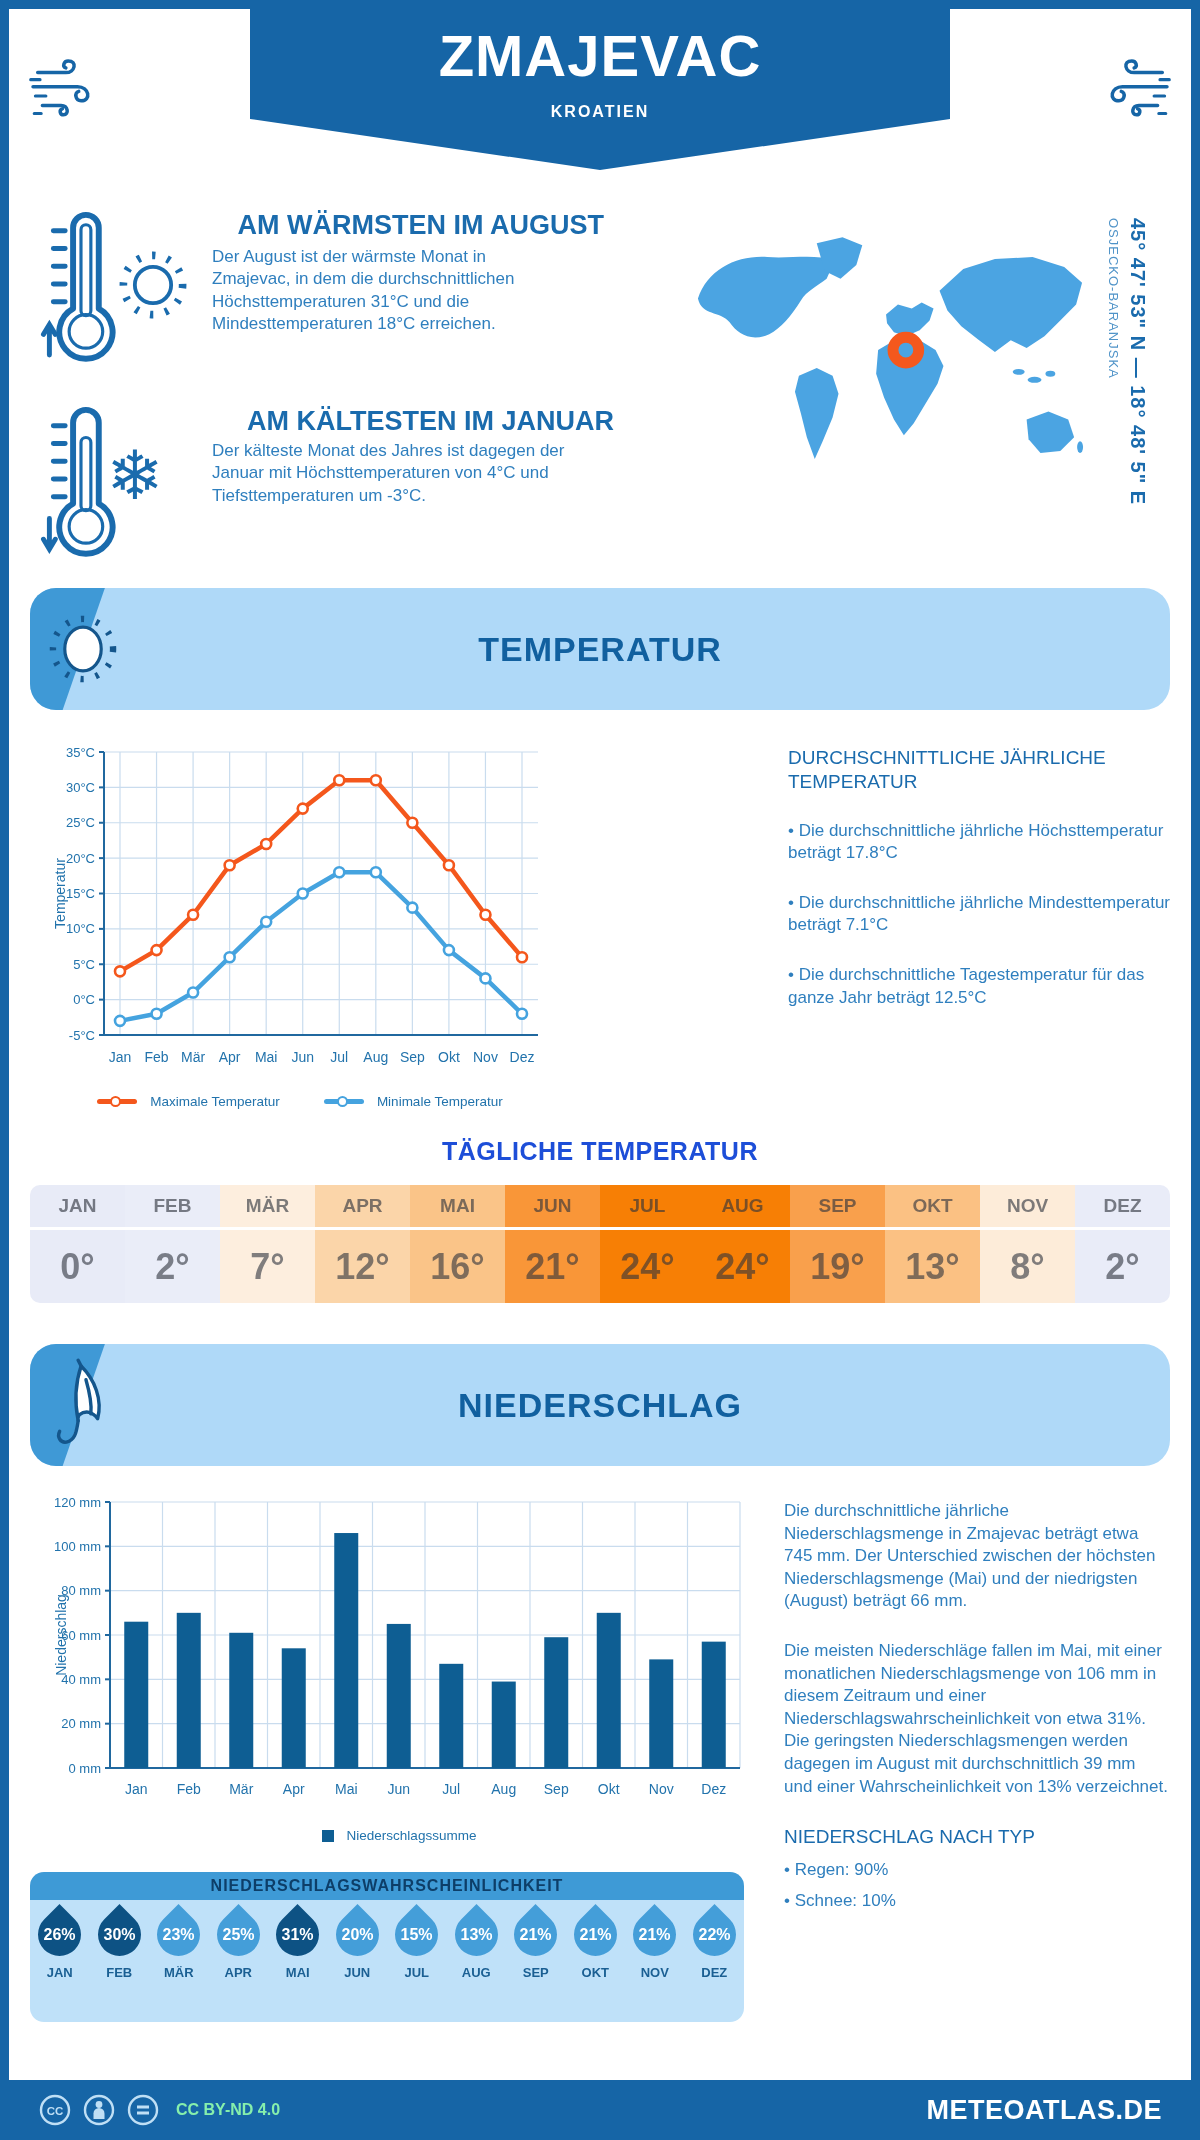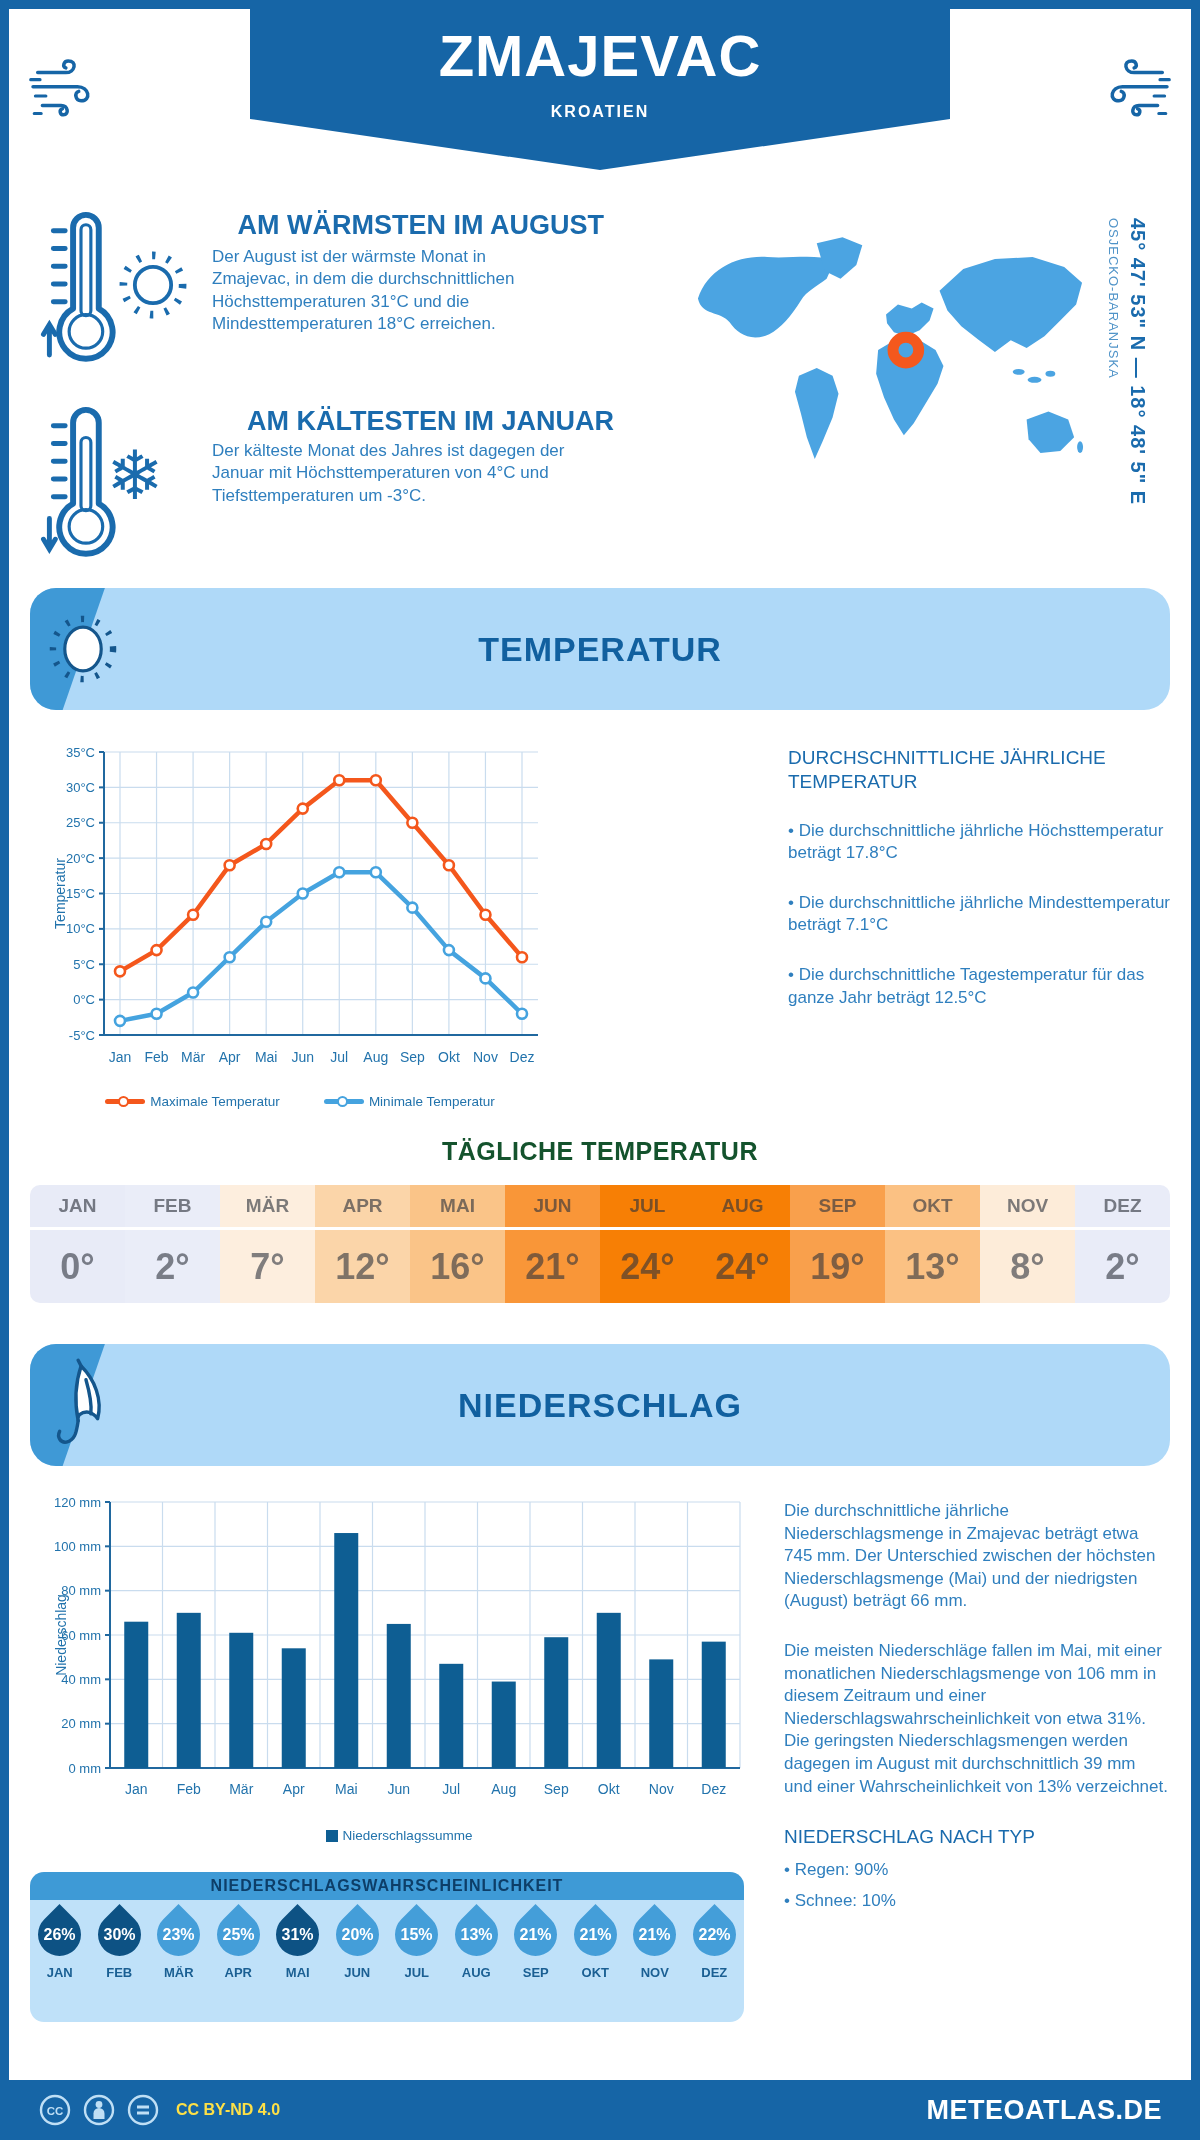--- a/index.html
+++ b/index.html
@@ -22,31 +22,31 @@
   .coords-main{writing-mode:vertical-rl;font-size:20px;font-weight:bold;color:#1A6BAD;letter-spacing:1px;}
   
   .banner{position:absolute;left:30px;width:1140px;height:122px;background:#AFD9F8;border-radius:26px;overflow:hidden;}
   .banner .wedge{position:absolute;left:0;top:0;width:96px;height:100%;background:#3F99D6;
                  clip-path:polygon(0 0,78% 0,34% 100%,0 100%);}
   .banner .b-title{position:absolute;left:0;top:0;width:100%;height:100%;display:flex;align-items:center;
                    justify-content:center;font-size:34px;font-weight:bold;color:#11609F;letter-spacing:1px;}
   .banner svg{position:absolute;}
   
   .legend{position:absolute;display:flex;justify-content:center;align-items:center;gap:44px;}
-  .leg-item{display:flex;align-items:center;gap:5px;}
+  .leg-item{display:flex;align-items:center;gap:13px;}
   .leg-line{position:relative;width:40px;height:5px;border-radius:3px;display:inline-block;}
   .leg-dot{position:absolute;left:13px;top:-3.5px;width:7px;height:7px;border-radius:50%;background:#fff;
            border:2.5px solid;}
   .leg-sq{width:12px;height:12px;display:inline-block;}
   .leg-text{font-size:13.5px;color:#2273AC;}
   
   .col-head{font-size:19px;font-weight:normal;color:#1A6BAD;margin:0 0 26px;line-height:1.25;}
   .col-p{font-size:17px;color:#2F7FBE;line-height:1.33;margin:0 0 27px;}
   .center-head{position:absolute;left:0;width:100%;text-align:center;font-size:25px;font-weight:bold;
-               color:#14532d;letter-spacing:0.5px;}
+               color:#1d4ed8;letter-spacing:0.5px;}
   
   .dtable{position:absolute;left:30px;top:1185px;width:1140px;height:118px;display:flex;
           border-radius:10px;overflow:hidden;}
   .dcol{flex:1;display:flex;flex-direction:column;}
   .dcol .dm{height:42px;line-height:42px;text-align:center;font-size:19px;font-weight:bold;
             color:rgba(45,50,60,0.62);border-bottom:3px solid #fff;}
   .dcol .dv{flex:1;display:flex;align-items:center;justify-content:center;font-size:36px;font-weight:bold;
             color:rgba(45,50,60,0.60);}
   
   .prob{position:absolute;left:30px;top:1872px;width:714px;height:150px;border-radius:14px;overflow:hidden;}
@@ -56,21 +56,21 @@
   .drop-item{flex:1;text-align:center;}
   .drop{position:relative;width:43px;height:43px;margin:13px auto 9px;border-radius:0 50% 50% 50%;
         transform:rotate(45deg);}
   .drop span{position:absolute;inset:0;display:flex;align-items:center;justify-content:center;
              transform:rotate(-45deg);font-size:16px;font-weight:bold;color:#fff;}
   .drop-m{font-size:13px;font-weight:bold;color:#1A5F93;}
   
   .footer{position:absolute;left:0;top:2080px;width:1200px;height:60px;background:#1665A6;
           display:flex;align-items:center;justify-content:space-between;padding:0 38px;box-sizing:border-box;}
   .footer .lic{display:flex;align-items:center;gap:10px;}
-  .footer .lic-text{font-size:16px;font-weight:bold;color:#fde047;margin-left:6px;}
+  .footer .lic-text{font-size:16px;font-weight:bold;color:#86efac;margin-left:6px;}
   .footer .brand{font-size:27px;font-weight:bold;color:#fff;letter-spacing:0.5px;}
   svg text{font-family:"Liberation Sans","DejaVu Sans",sans-serif;}
 </style>
 </head>
 <body>
 
 <div class="page">
 
   <div class="edge" style="left:0;top:0;width:1200px;height:9px;"></div>
   <div class="edge" style="left:0;top:0;width:9px;height:2140px;"></div>

